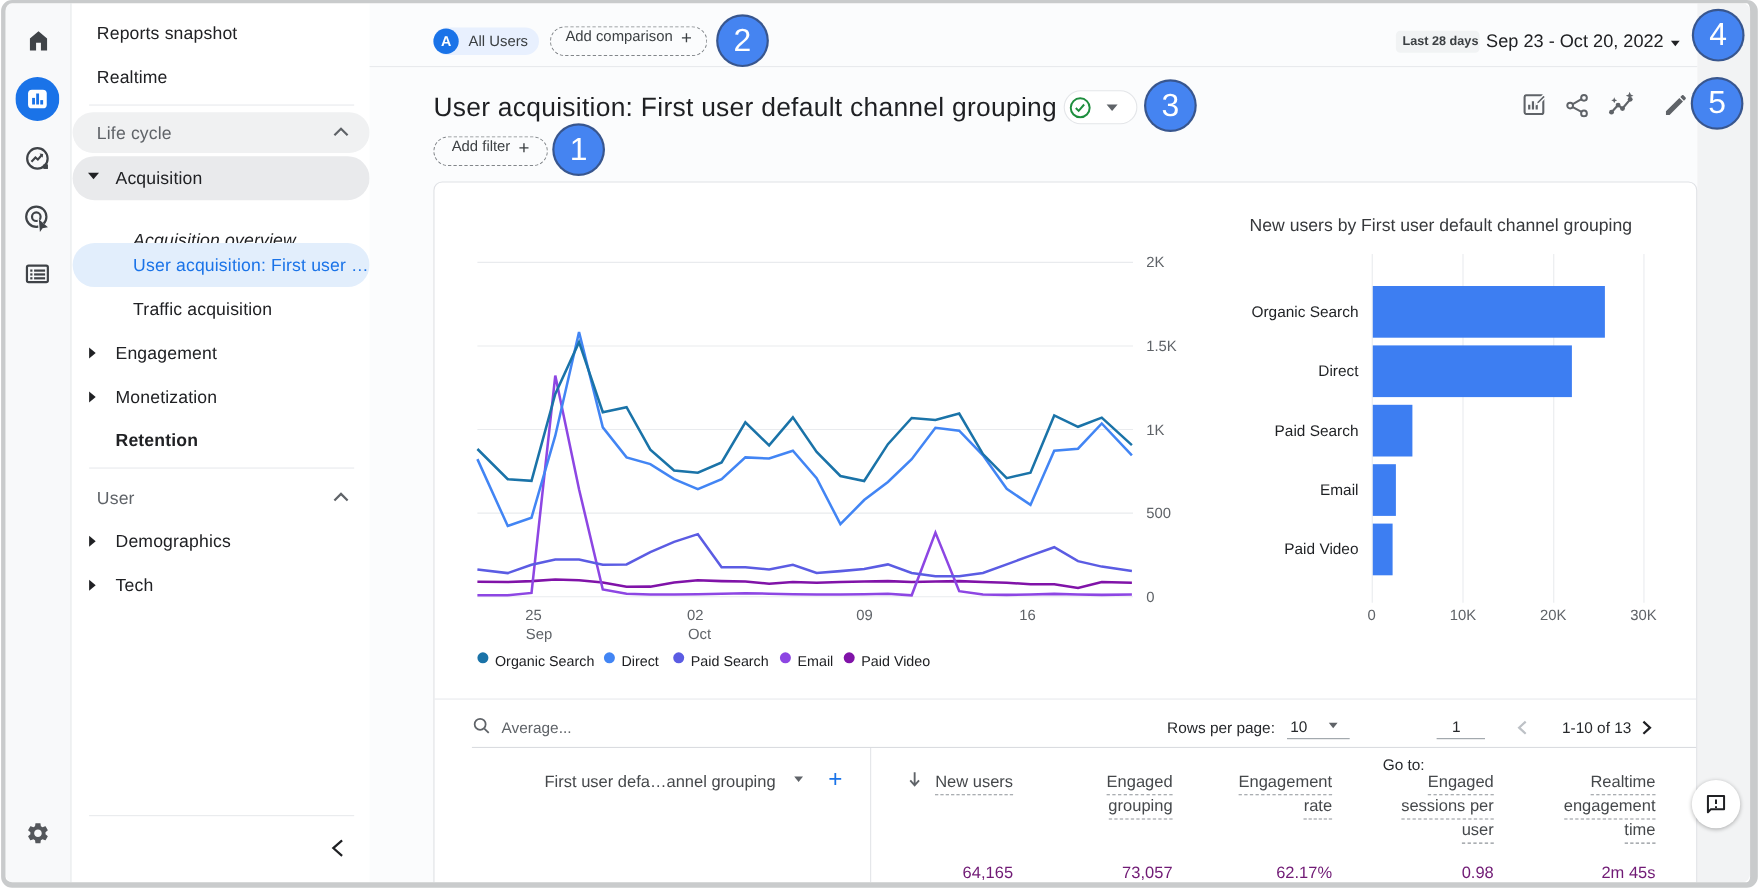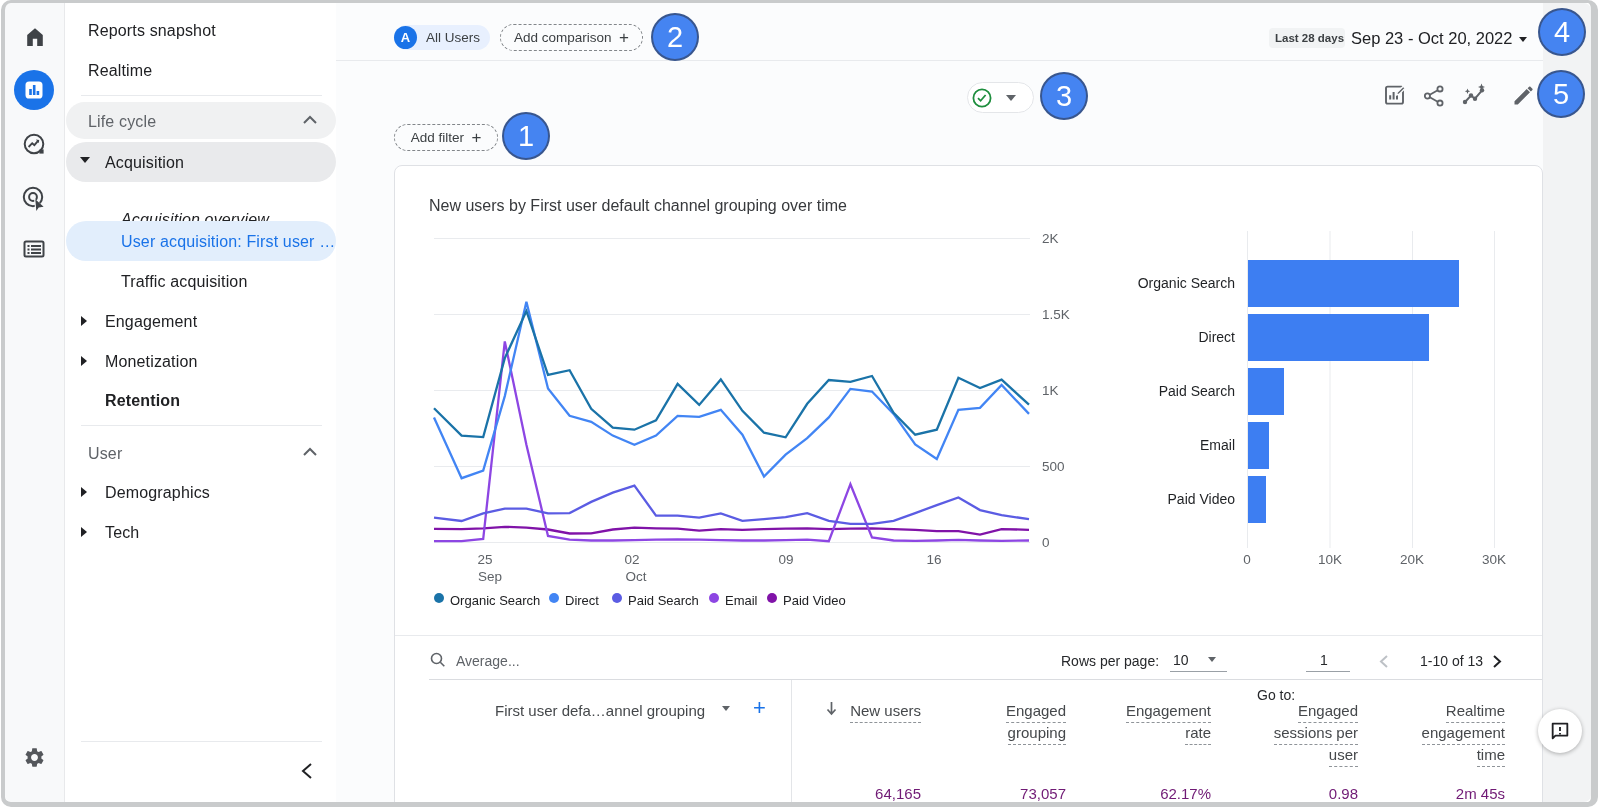--- a/index.html
+++ b/index.html
@@ -7,21 +7,21 @@
   .abs { position:absolute; }
   #app { position:absolute; left:5px; top:3px; width:1586px; height:799px; background:#fff; border-radius:7px; overflow:hidden; }
   .txt { position:absolute; white-space:nowrap; }
   
   #ring { position:absolute; left:1px; top:0; width:1597px; height:807px; border:3px solid #c9cbcc; border-left-width:4px; border-right-width:7px; border-bottom-width:5px; border-radius:10px; box-shadow:0 0 0 12px #fff; pointer-events:none; z-index:50; }
   .badge { position:absolute; width:48px; height:48px; border-radius:50%; background:#4584f1; border:2px solid rgba(48,55,76,.6); color:#fff; font-size:29px; display:flex; align-items:center; justify-content:center; z-index:40; }
   .navitem { position:absolute; font-size:16px; letter-spacing:0.15px; color:#202124; line-height:18px; }
   .tri-r { position:absolute; width:0; height:0; border-left:6px solid #202124; border-top:5px solid transparent; border-bottom:5px solid transparent; }
   .tri-d { position:absolute; width:0; height:0; border-top:6px solid #202124; border-left:5px solid transparent; border-right:5px solid transparent; }
   .hr { position:absolute; height:1px; background:#e8eaed; }
-  .dashedchip { position:absolute; border:1px dashed #82868a; border-radius:14px; color:#3c4043; font-size:13.5px; font-weight:500; display:flex; align-items:center; justify-content:center; background:transparent; }
+  .dashedchip { position:absolute; border:1px dashed #82868a; border-radius:14px; color:#3c4043; font-size:13.5px; font-weight:500; display:flex; justify-content:center; background:transparent; }
   .dot { position:absolute; width:10px; height:10px; border-radius:50%; }
   .mh { font-size:15px; color:#45484b; }
   .mh span { border-bottom:1px dashed #8f9499; padding-bottom:3px; }
   .val { font-size:15px; color:#701a75; }
 </style>
 </head>
 <body>
 <div id="app">
 
   <div class="abs" style="left:0; top:0; width:60px; height:799px; background:#f8f9fa; border-right:1px solid #e8e9eb;"></div>
@@ -118,20 +118,21 @@
   <div class="dashedchip" style="left:495px; top:21px; width:143px; height:27px;">Add comparison&nbsp;&nbsp;<span style="font-size:17px; font-weight:400;">+</span></div>
   <div class="badge" style="left:646px; top:10px;">2</div>
   <div class="hr" style="left:331px; top:57px; width:1207px;"></div>
 
   <div class="abs" style="left:1264px; top:25px; width:76px; height:20px; background:#f1f3f4; border-radius:4px;"></div>
   <div class="txt" style="left:1270px; top:29px; font-size:11.5px; font-weight:bold; color:#3c4043;">Last 28 days</div>
   <div class="txt" style="left:1346px; top:26px; font-size:16.5px; color:#202124;">Sep 23 - Oct 20, 2022</div>
   <div class="tri-d" style="left:1514px; top:34px; border-top-width:5px; border-left-width:4.5px; border-right-width:4.5px;"></div>
   <div class="badge" style="left:1533px; top:5px;">4</div>
 
+  <div class="txt" style="left:389px; top:81px; font-size:24px; letter-spacing:0.25px; color:#1f2023;">User acquisition: First user default channel grouping</div>
   <div class="abs" style="left:962px; top:79px; width:67px; height:31px; background:#fff; border:1px solid #e4e6e9; border-radius:16px;"></div>
   <svg class="abs" style="left:967px; top:85px;" width="20" height="20" viewBox="0 0 20 20">
     <circle cx="10" cy="10" r="8.6" fill="none" stroke="#1e8e3e" stroke-width="1.8"></circle>
     <path d="M6 10.2l2.6 2.6 5-5.8" fill="none" stroke="#1e8e3e" stroke-width="1.8"></path>
   </svg>
   <div class="tri-d" style="left:1001px; top:92px; border-top-color:#5f6368;"></div>
   <div class="badge" style="left:1035px; top:69px;">3</div>
 
   <svg class="abs" style="left:1378px; top:79px;" width="26" height="26" viewBox="0 0 26 26" fill="none" stroke="#5f6368" stroke-width="1.9">
     <rect x="3" y="4.6" width="17" height="17" rx="1.6"></rect>
@@ -156,21 +157,21 @@
   <svg class="abs" style="left:1506px; top:81px;" width="24" height="24" viewBox="0 0 24 24">
     <path d="M3.5 17.2V20.5h3.3L19 8.3l-3.3-3.3zM21.4 5.9c.35-.35.35-.9 0-1.25l-2-2c-.35-.35-.9-.35-1.25 0l-1.6 1.6 3.3 3.3z" fill="#5f6368"></path>
   </svg>
   <div class="badge" style="left:1532px; top:67px;">5</div>
 
   <div class="dashedchip" style="left:389px; top:121px; width:104px; height:27px;">Add filter&nbsp;&nbsp;<span style="font-size:17px; font-weight:400;">+</span></div>
   <div class="badge" style="left:497px; top:109px;">1</div>
 
   <div class="abs" style="left:389px; top:162px; width:1149px; height:660px; background:#fff; border:1px solid #dfe1e5; border-radius:8px;"></div>
 
-  <div class="txt" style="left:424px; top:194px; font-size:16px; color:#37393c;">New users by First user default channel grouping over time</div>
+  <div class="txt" style="left:1131px; top:194px; font-size:16px; color:#37393c;">New users by First user default channel grouping</div>
 
   <svg id="charts" class="abs" style="left:0; top:0;" width="1586" height="799" viewBox="0 0 1586 799">
    <g transform="translate(-5,-3)">
 
     <path d="M434 238.5H1030M434 314.5H1030M434 390.5H1030M434 466.5H1030M434 542.5H1030" stroke="#e9ebee" stroke-width="1"></path>
     <text x="1042" y="243" font-size="13.5" fill="#5f6368">2K</text>
     <text x="1042" y="319" font-size="13.5" fill="#5f6368">1.5K</text>
     <text x="1042" y="395" font-size="13.5" fill="#5f6368">1K</text>
     <text x="1042" y="471" font-size="13.5" fill="#5f6368">500</text>
     <text x="1042" y="547" font-size="13.5" fill="#5f6368">0</text>

